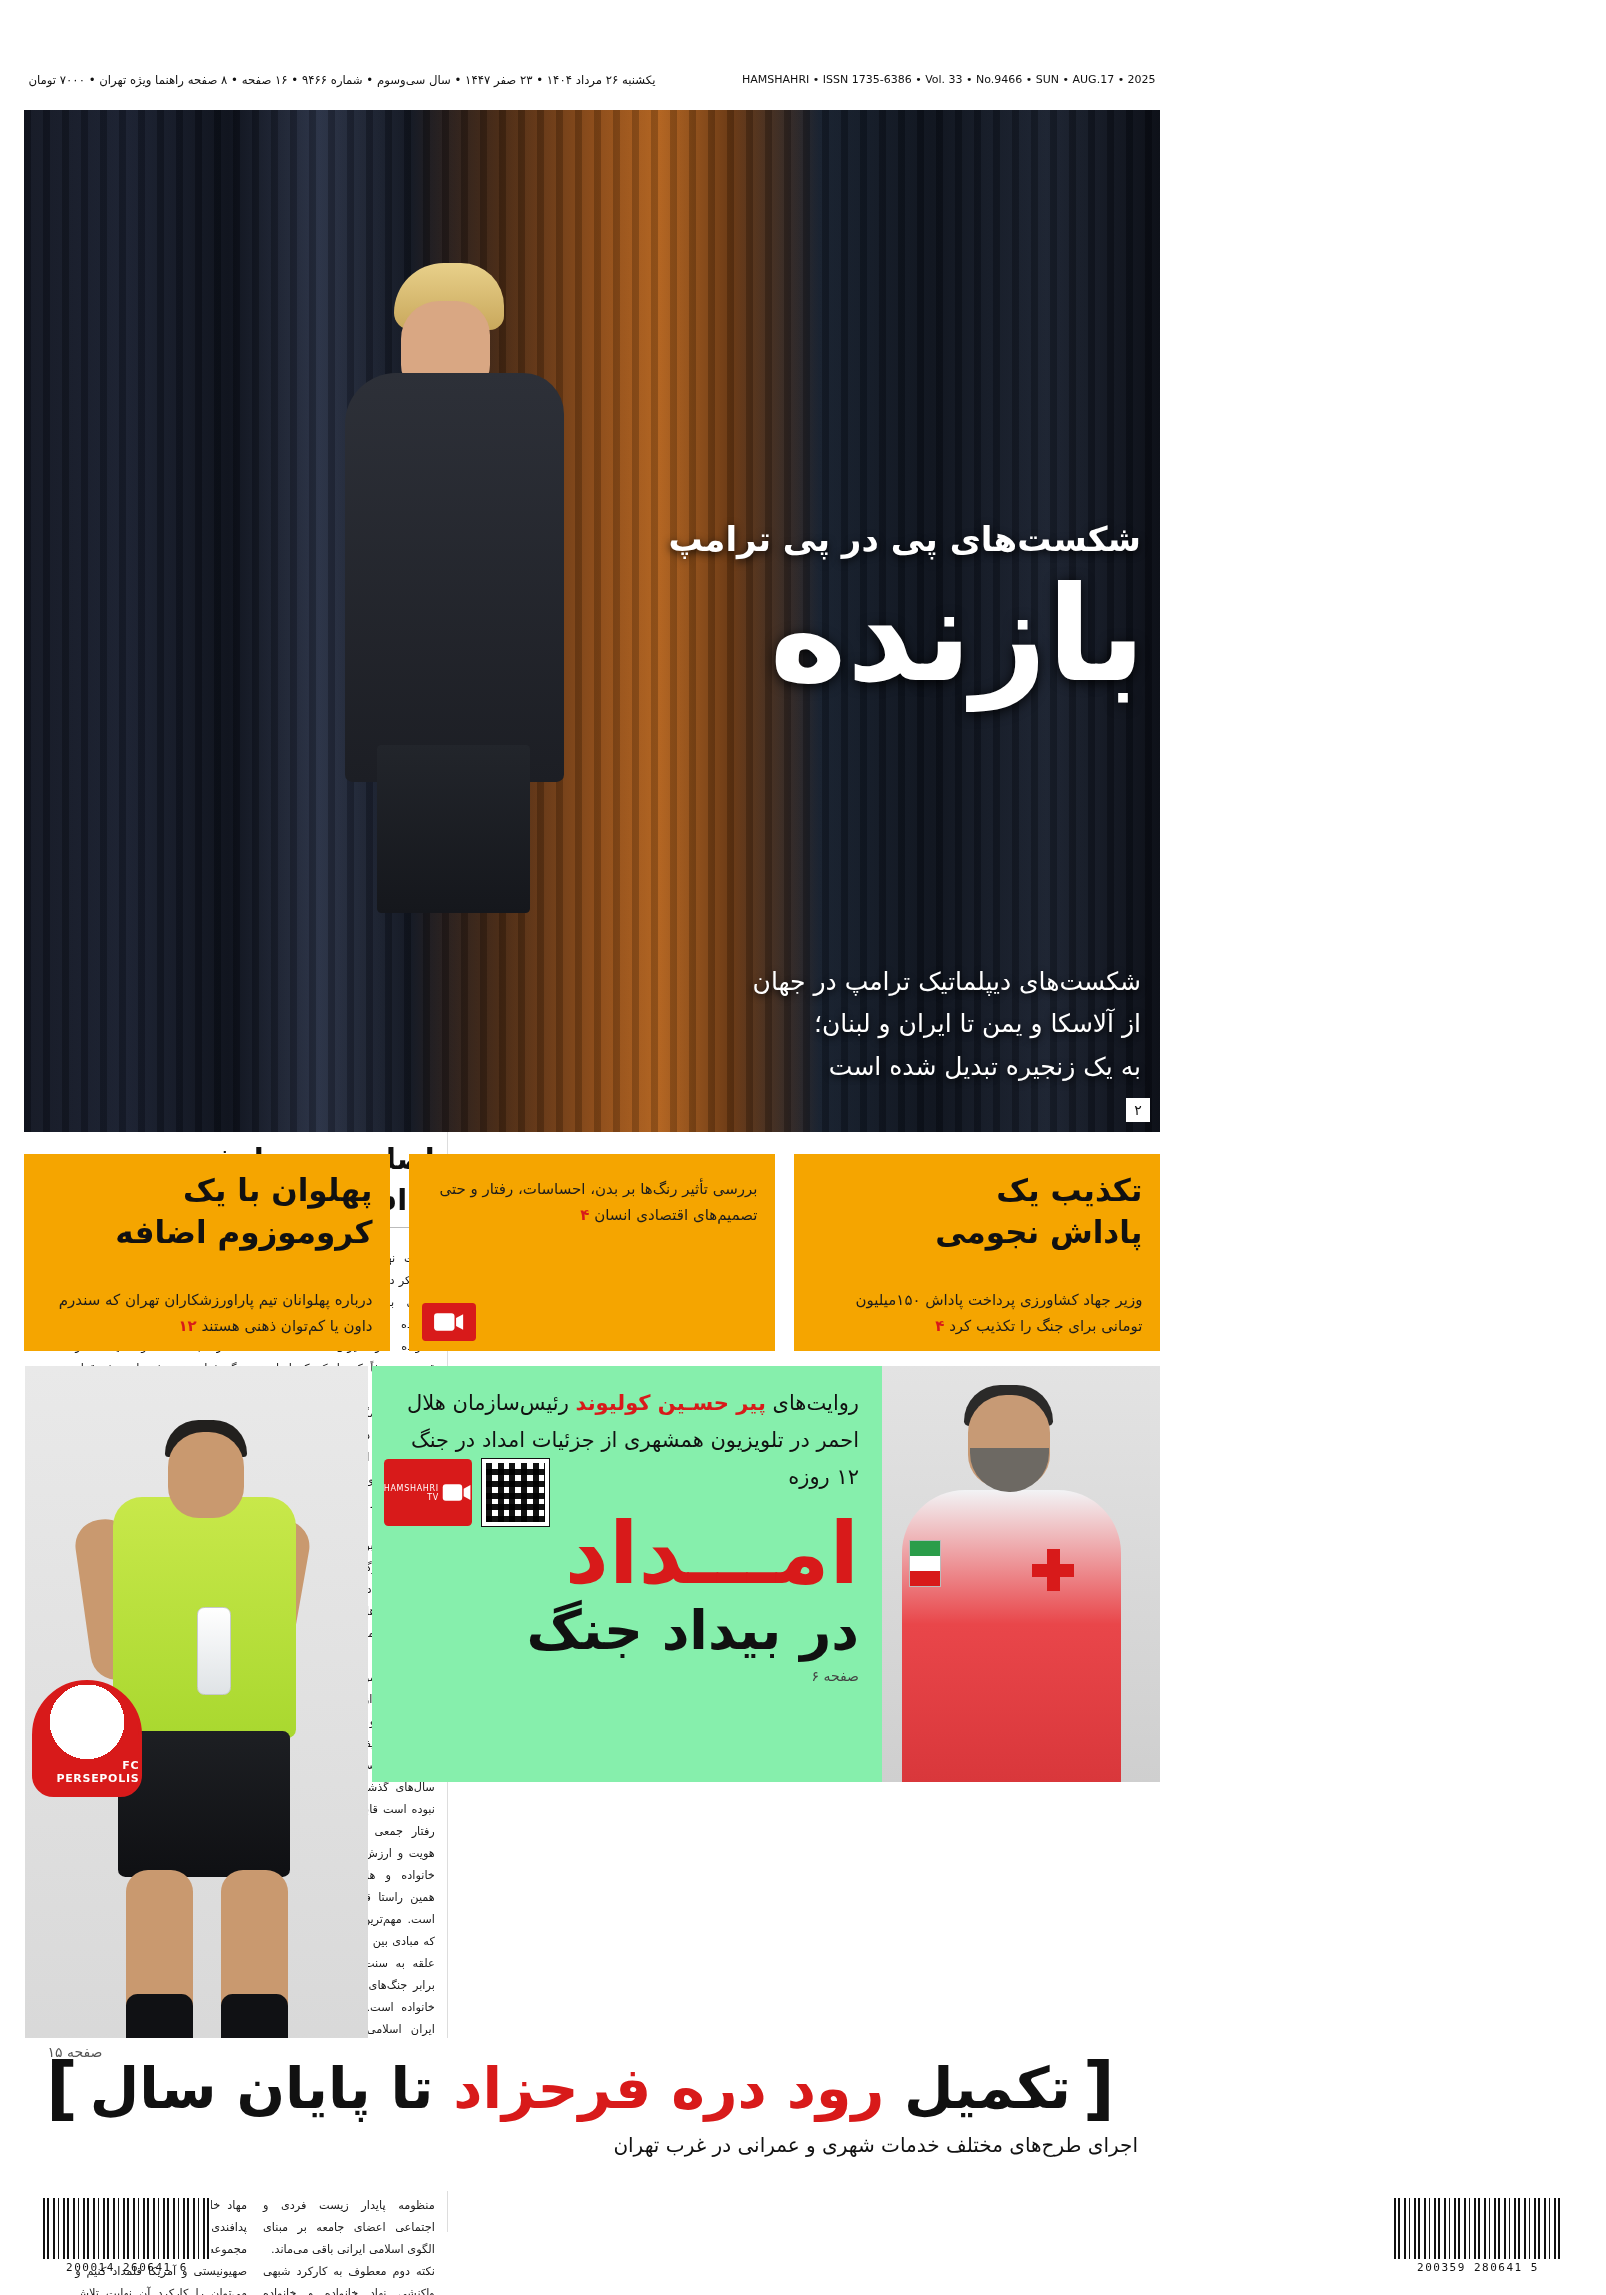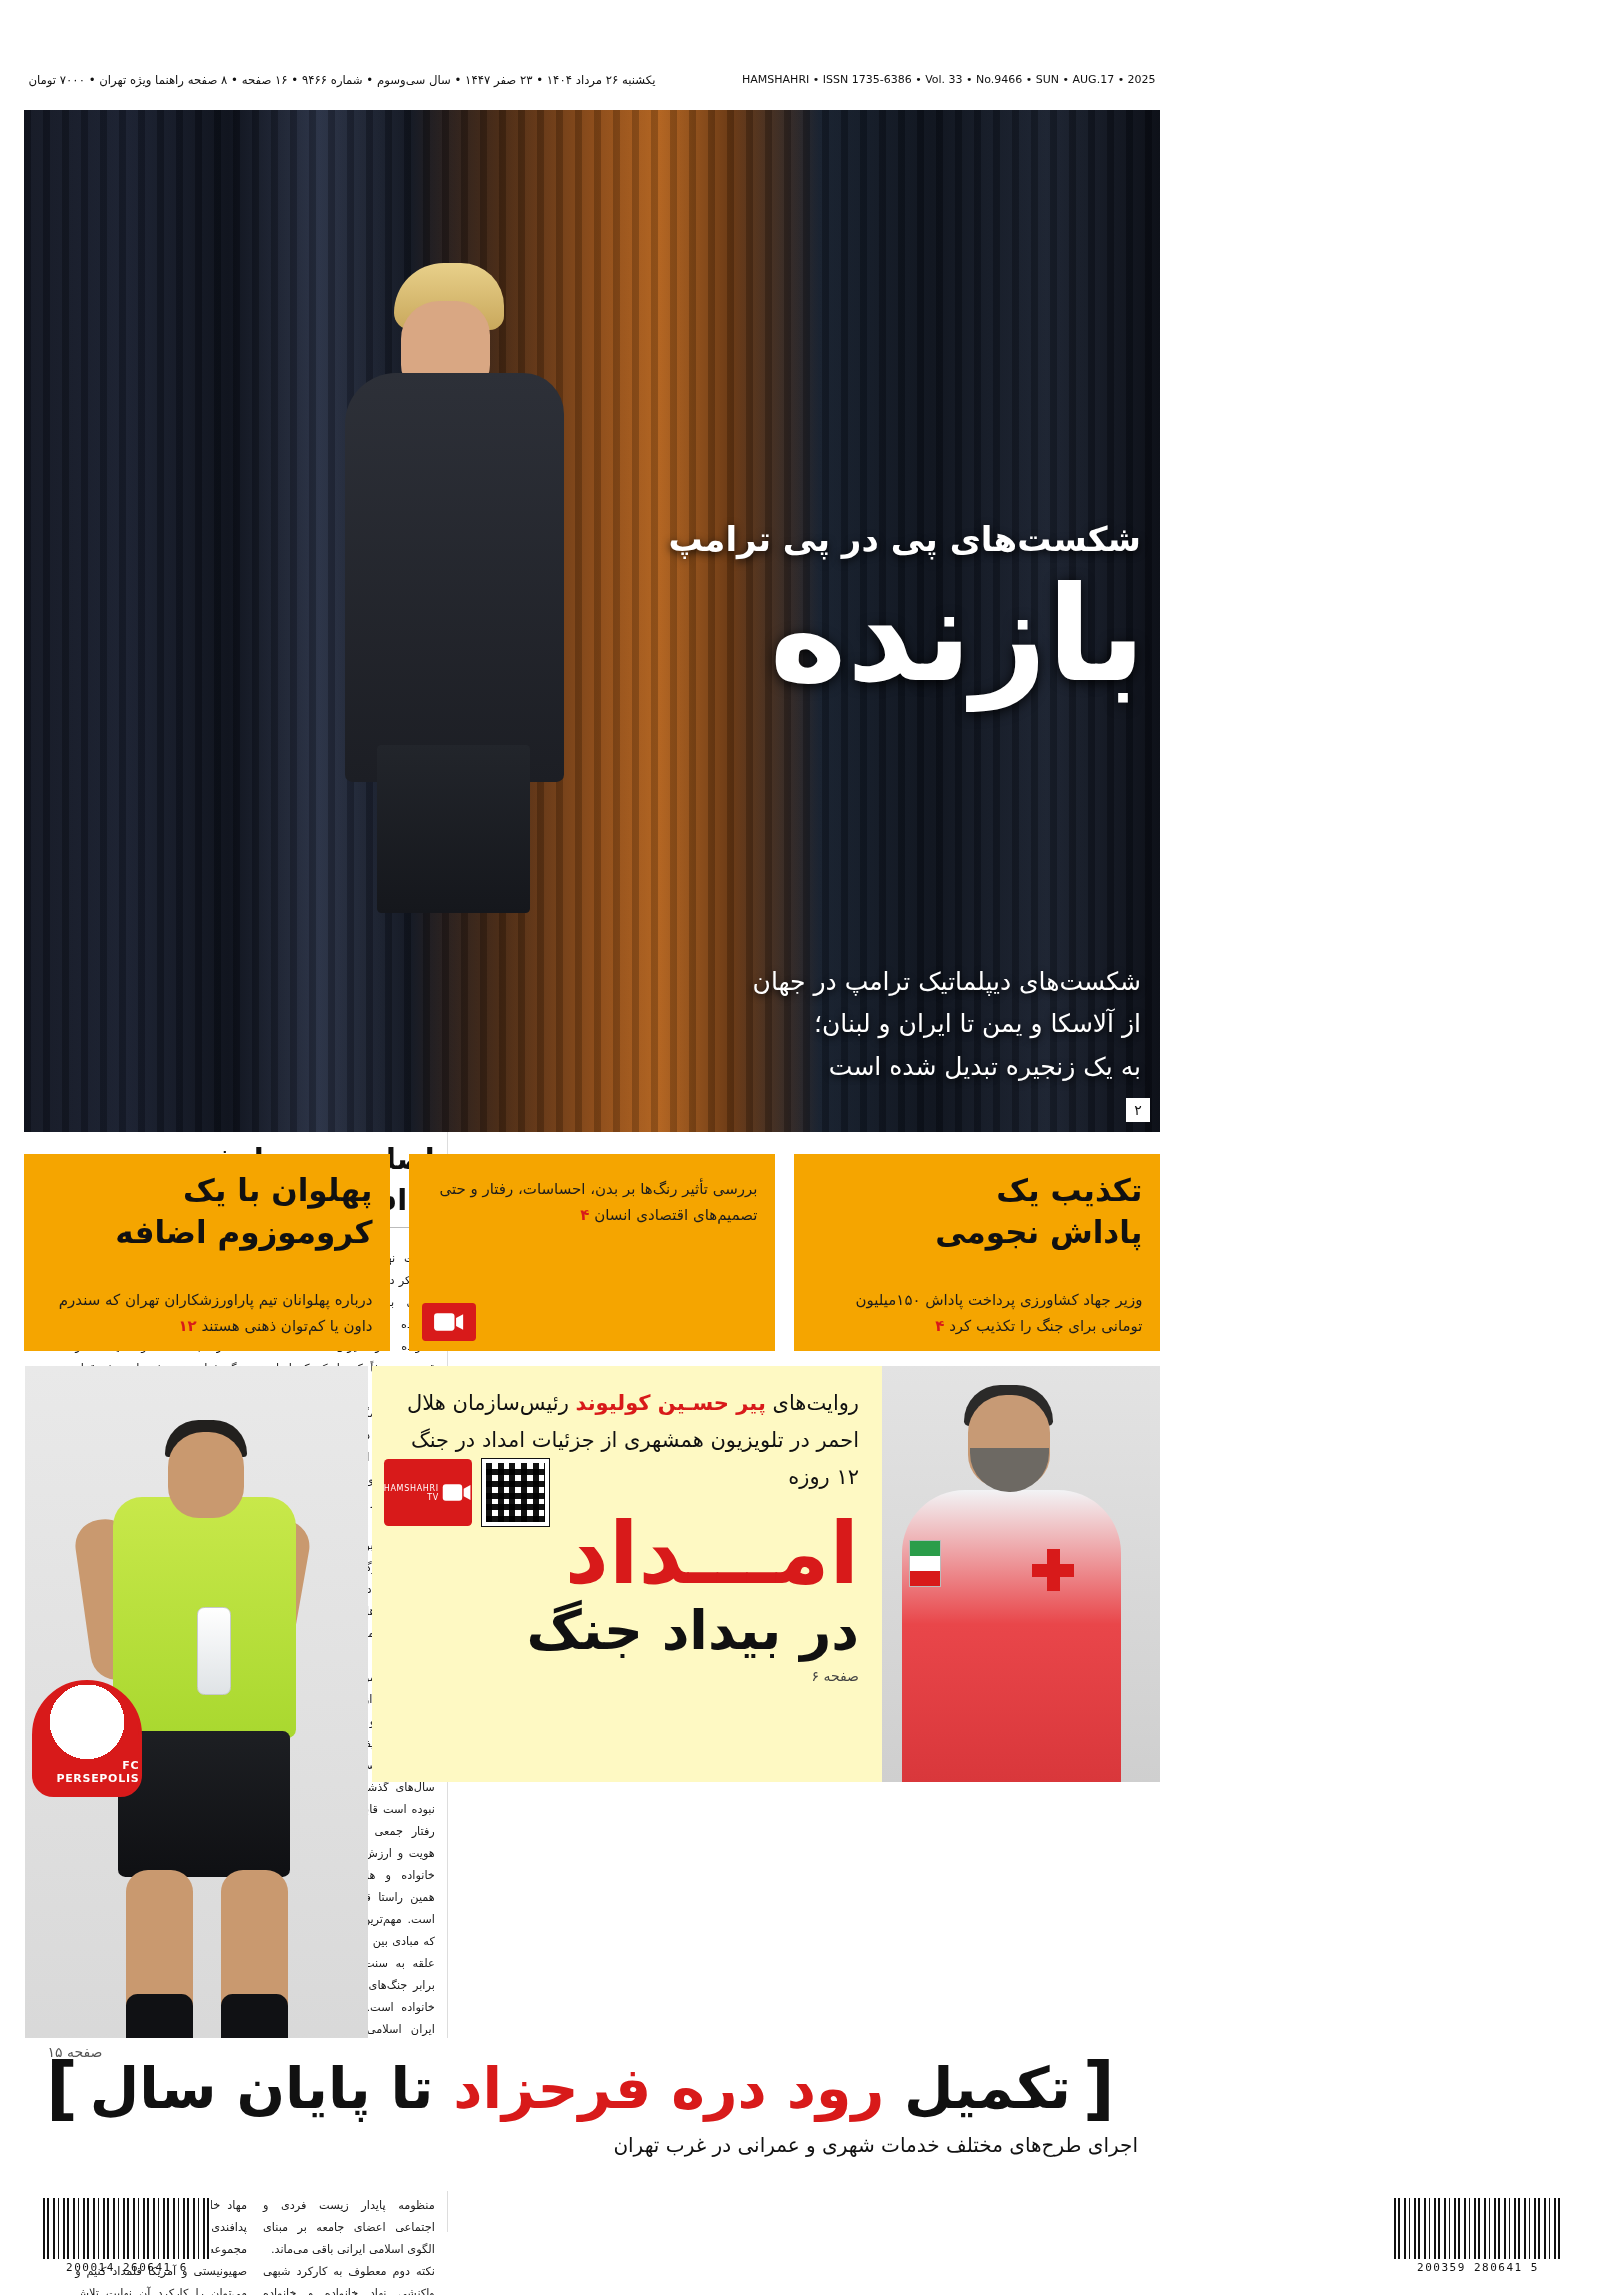--- a/index.html
+++ b/index.html
@@ -264,21 +264,21 @@
   .tv-badge {
     position:absolute; left: 13px; bottom: 10.2px;
     width: 54px; height: 38px; background:#d81a1a; border-radius:3.7px;
     display:flex;align-items:center;justify-content:center;
   }
   .tv-badge svg { width: 34px; height: 22px; }
 
   
   .amdad {
     position:absolute; top: 1366px; right: 446px; width: 788px; height: 416px;
-    background:#fef9c3; overflow:hidden;
+    background:#86efac; overflow:hidden;
   }
   .am-photo {
     position:absolute; right: 0; top: 0; width: 278px; height: 416px;
     background: linear-gradient(180deg,#e3e3e3,#cfcfcf);
     overflow:hidden;
   }
   .am-body {
     position:absolute; bottom:0; right: 39px; width: 219px; height: 292px;
     background: linear-gradient(180deg,#f2f3f5 0%, #e9464a 46%, #d9373b 100%);
     border-radius: 63px 63px 0 0;

